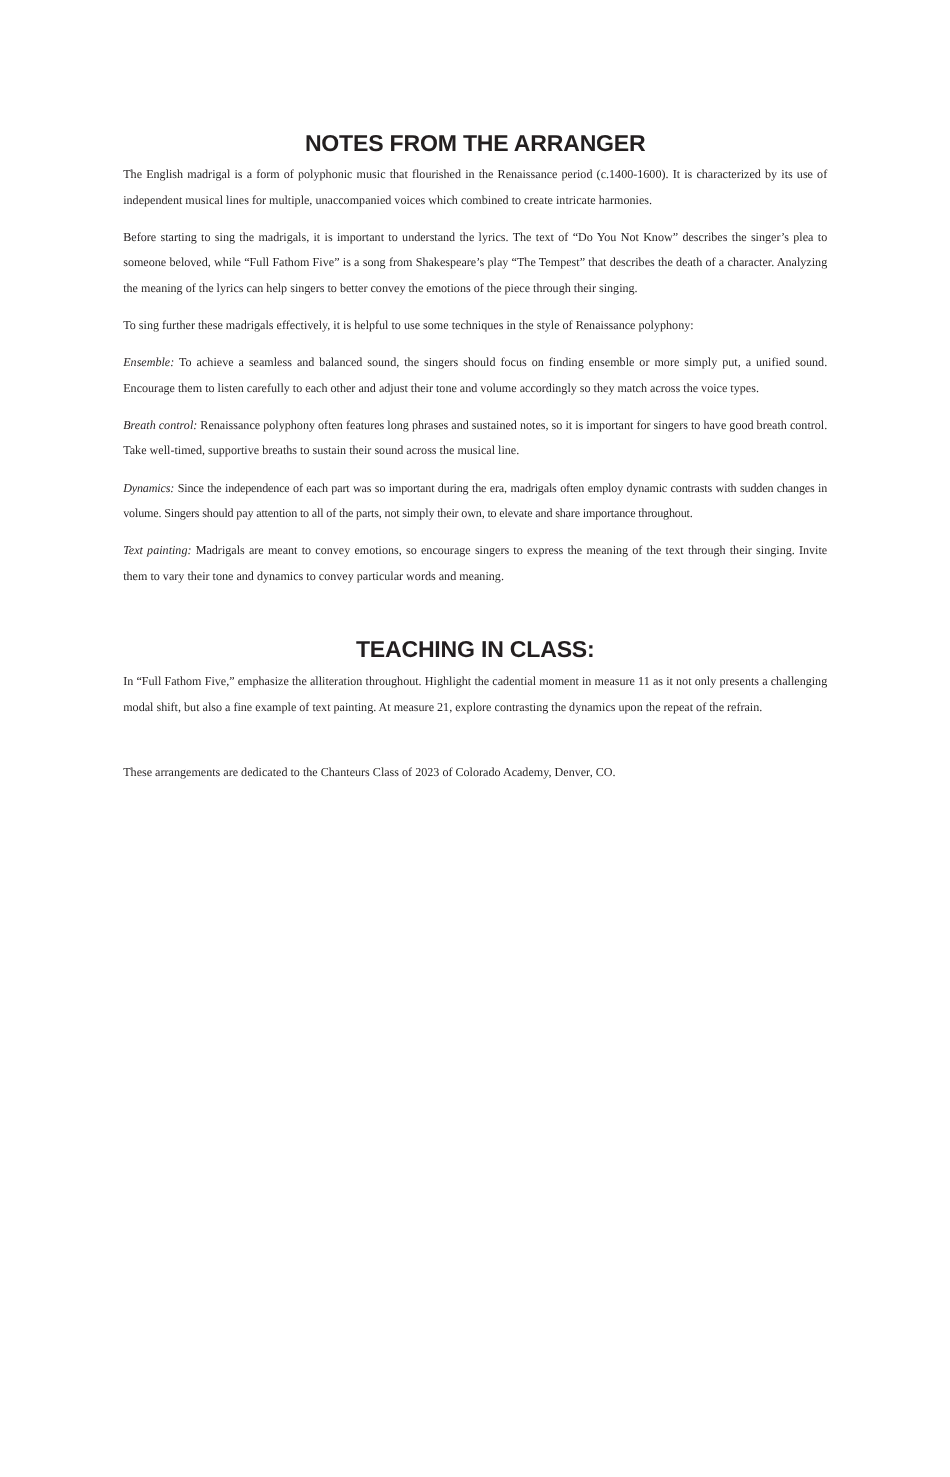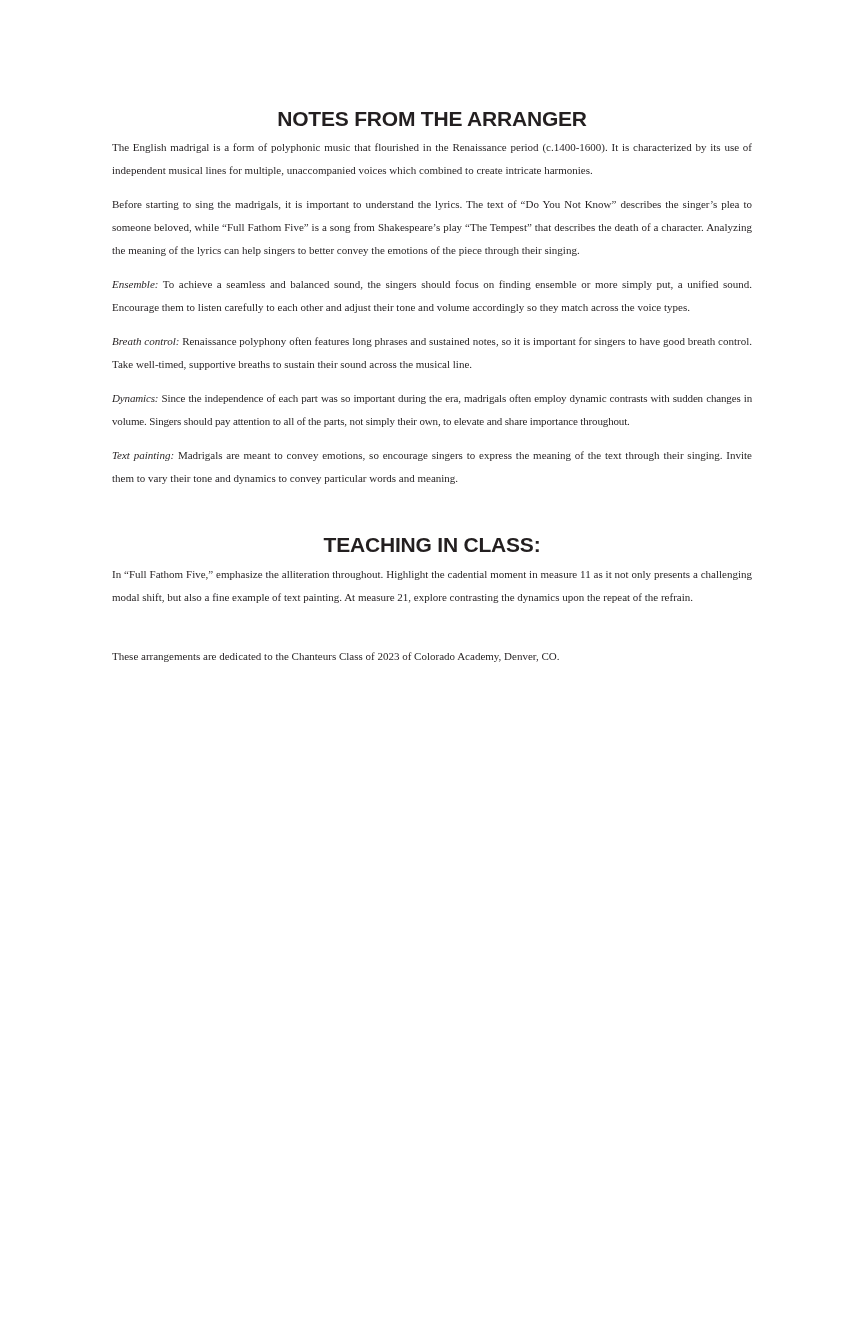--- a/index.html
+++ b/index.html
@@ -18,21 +18,21 @@
       position: absolute;
       left: 112px;
       top: 104px;
       width: 640px;
     }
     h2 {
       font-family: "Liberation Sans", sans-serif;
       font-weight: bold;
       font-size: 21px;
       text-align: center;
-      margin: 0;
+      margin: 12px;
       letter-spacing: -0.2px;
       color: #231f20;
     }
     h2.title1 {
       line-height: 30px;
       margin-bottom: 2px;
     }
     h2.title2 {
       margin-top: 40px;
       line-height: 30px;
@@ -54,20 +54,21 @@
   </style>
 </head>
 <body>
 
 <div class="page">
 
   <h2 class="title1">NOTES FROM THE ARRANGER</h2>
 
   <p>The English madrigal is a form of polyphonic music that flourished in the Renaissance period (c.1400-1600). It is characterized by its use of independent musical lines for multiple, unaccompanied voices which combined to create intricate harmonies.</p>
   <p>Before starting to sing the madrigals, it is important to understand the lyrics. The text of “Do You Not Know” describes the singer’s plea to someone beloved, while “Full Fathom Five” is a song from Shakespeare’s play “The Tempest” that describes the death of a character. Analyzing the meaning of the lyrics can help singers to better convey the emotions of the piece through their singing.</p>
+  <p>To sing further these madrigals effectively, it is helpful to use some techniques in the style of Renaissance polyphony:</p>
 
   <p><em>Ensemble:</em><span> To achieve a seamless and balanced sound, the singers should focus on finding ensemble or more simply put, a unified sound. Encourage them to listen carefully to each other and adjust their tone and volume accordingly so they match across the voice types.</span></p>
 
 
   <p><em>Breath control:</em><span> Renaissance polyphony often features long phrases and sustained notes, so it is important for singers to have good breath control. Take well-timed, supportive breaths to sustain their sound across the musical line.</span></p>
 
   <p style="letter-spacing:-0.15px;"><em>Dynamics:</em><span> Since the independence of each part was so important during the era, madrigals often employ dynamic contrasts with sudden changes in volume. Singers should pay attention to all of the parts, not simply their own, to elevate and share importance throughout.</span></p>
 
   <p><em>Text painting:</em><span> Madrigals are meant to convey emotions, so encourage singers to express the meaning of the text through their singing. Invite them to vary their tone and dynamics to convey particular words and meaning.</span></p>
 

